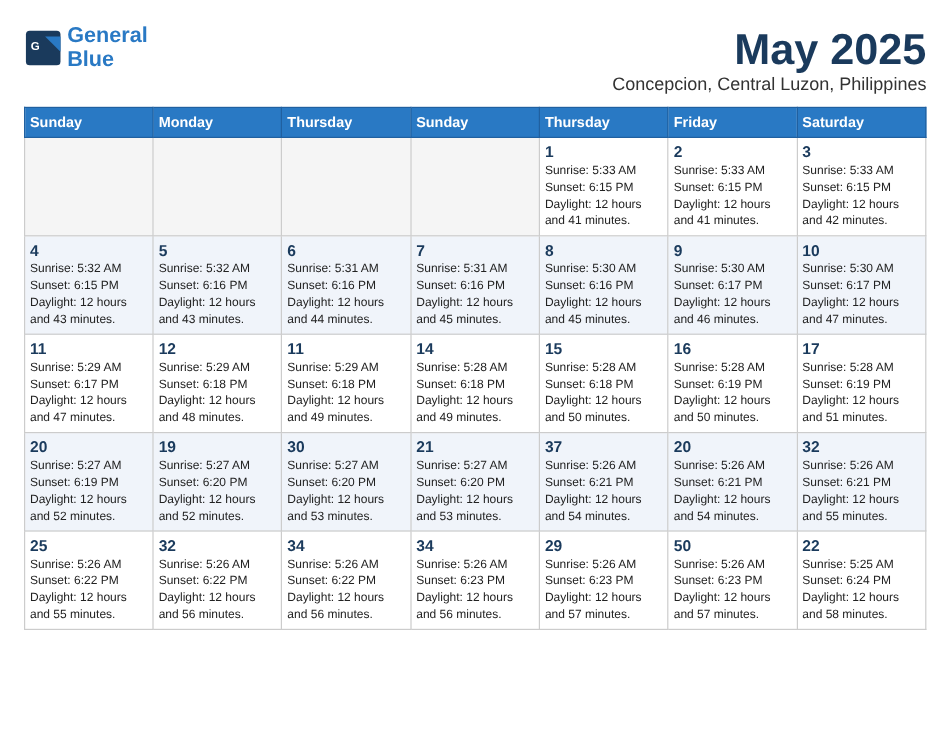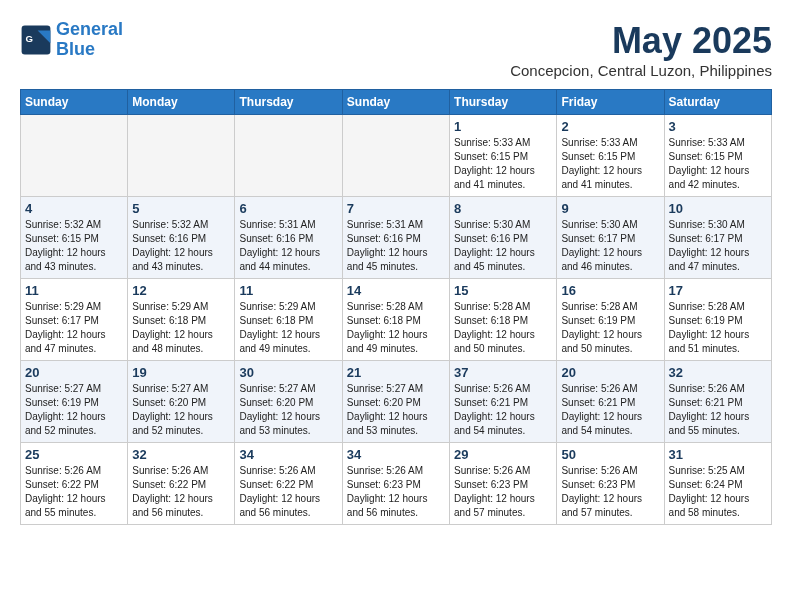--- a/index.html
+++ b/index.html
@@ -340,21 +340,21 @@
 and 57 minutes.</div>
         </td>
         <td>
           <span class="day-num">50</span>
           <div class="day-info" style="white-space: pre-line;">Sunrise: 5:26 AM
 Sunset: 6:23 PM
 Daylight: 12 hours
 and 57 minutes.</div>
         </td>
         <td>
-          <span class="day-num">31</span>
+          <span class="day-num">22</span>
           <div class="day-info" style="white-space: pre-line;">Sunrise: 5:25 AM
 Sunset: 6:24 PM
 Daylight: 12 hours
 and 58 minutes.</div>
         </td>
       </tr>
     </tbody>
 </table>
 
 </body></html>

